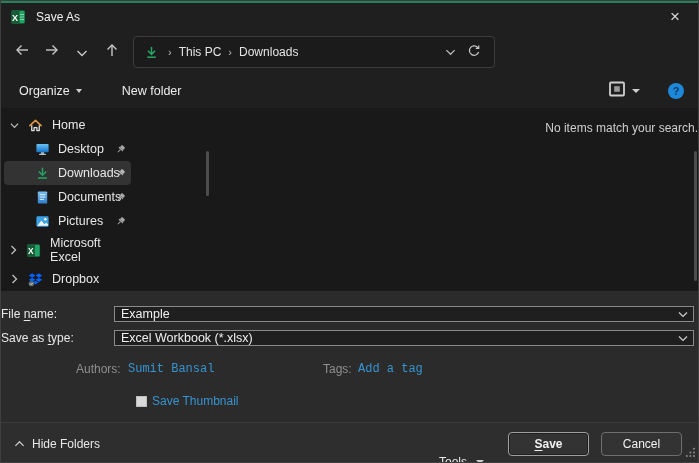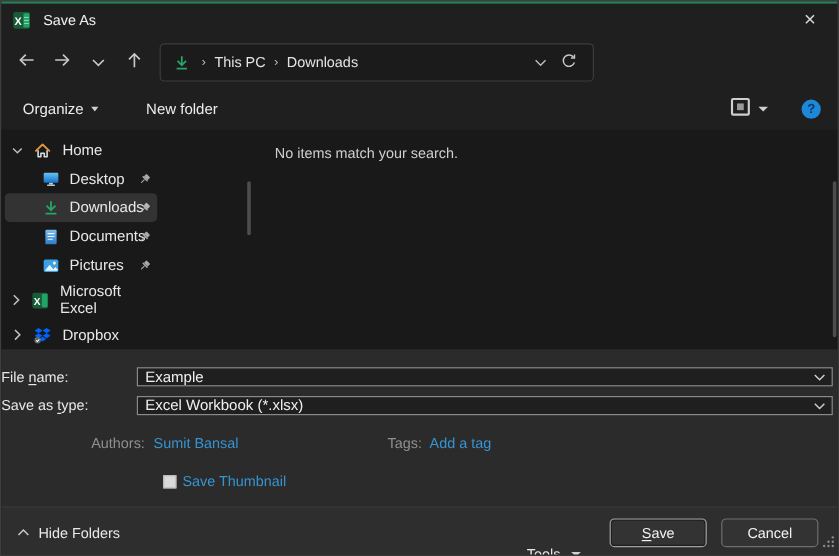--- a/index.html
+++ b/index.html
@@ -54,49 +54,49 @@
     font-size:12.5px; color:#e8e8e8; cursor:pointer; position:relative; width:127px; }
   .side-row.selected{ background:#333333; }
   .side-row .tw{ width:20px; display:flex; justify-content:center; }   
   .side-row .ic{ width:22px; display:flex; justify-content:center; margin-right:6px; }
   .side-row.child{ padding-left:27px; }
   .side-row.child .ic{ margin-right:5px; }
   .side-row .pin{ position:absolute; right:5px; display:flex; }
   .gap{ height:5px; }
   .side-scroll{ position:absolute; left:205px; top:43px; width:3px; height:45px; background:#4d4d4d; border-radius:2px; }
   .list{ flex:1; position:relative; }
-  .empty-msg{ text-align:left; margin-top:13px; font-size:12px; color:#cfcfcf; }
+  .empty-msg{ text-align:right; margin-top:13px; font-size:12px; color:#cfcfcf; }
   .list-scroll{ position:absolute; right:1px; top:43px; width:3px; height:130px; background:#4d4d4d; border-radius:2px; }
 
   
   .bottom{ height:131px; background:#2b2b2b; padding-top:13px; }
   .frow{ display:flex; align-items:center; height:20px; margin-bottom:4px; }
   .flabel{ width:113px; text-align:left; font-size:12px; color:#e8e8e8; padding-right:5px; white-space:nowrap; }
   .accel{ text-decoration:underline; text-underline-offset:2px; }
   .fctrl{ flex:1; margin-right:4px; height:16px; background:#1f1f1f; border:1px solid #8a8a8a;
     display:flex; align-items:center; position:relative; }
   .fctrl input{ flex:1; background:transparent; border:none; outline:none; color:#f0f0f0; font-size:12.5px;
     padding:0 6px; font-family:"Liberation Sans","DejaVu Sans",sans-serif; }
   .fctrl .val{ flex:1; font-size:12.5px; color:#f0f0f0; padding:0 6px; }
   .combo-chev{ width:20px; display:flex; justify-content:center; }
   .meta-row{ position:relative; height:16px; margin-top:14px; font-size:12px; }
   .meta-label{ color:#8f8f8f; position:absolute; }
-  .meta-link{ color:#3794d1; position:absolute; cursor:pointer; }
+  .meta-link{ color:#3794d1; position:absolute; cursor:pointer;font-family:Liberation Mono, monospace; }
   .thumb-row{ display:flex; align-items:center; margin:16px 0 0 135px; }
   .checkbox{ width:11px; height:11px; background:#d9d9d9; border:1px solid #bdbdbd; cursor:pointer; }
   .thumb-row label{ color:#3794d1; font-size:12px; margin-left:5px; cursor:pointer; }
 
   
   .footer{ height:42px; background:#2e2e2e; border-top:1px solid #3a3a3a; display:flex; align-items:center; padding:0 16px 0 13px; position:relative; }
   .hide-folders{ display:flex; align-items:center; gap:7px; font-size:12px; color:#e8e8e8; cursor:pointer; }
   .footer .spacer{ flex:1; }
   .tools{ display:flex; align-items:center; gap:9px; font-size:12px; color:#e8e8e8; cursor:pointer; margin-right:24px;margin-top:36px; }
   .btn{ width:81px; height:24px; background:#333333; border-radius:4px; display:flex; align-items:center; justify-content:center;
     font-size:12px; color:#f2f2f2; cursor:pointer; }
-  .btn.primary{ border:1px solid #a0a0a0; margin-right:12px; box-shadow:0 0 0 1px #1f1f1f inset; }
+  .btn.primary{ border:1px solid #a0a0a0; margin-right:12px; box-shadow:0 0 0 1px #1f1f1f inset;font-weight:bold; }
   .btn.secondary{ border:1px solid #6f6f6f; }
   .grip{ position:absolute; right:2px; bottom:2px; }
 </style>
 </head>
 <body>
 
 <div class="window">
   <div class="accent-line"></div>
 
   <div class="titlebar">

